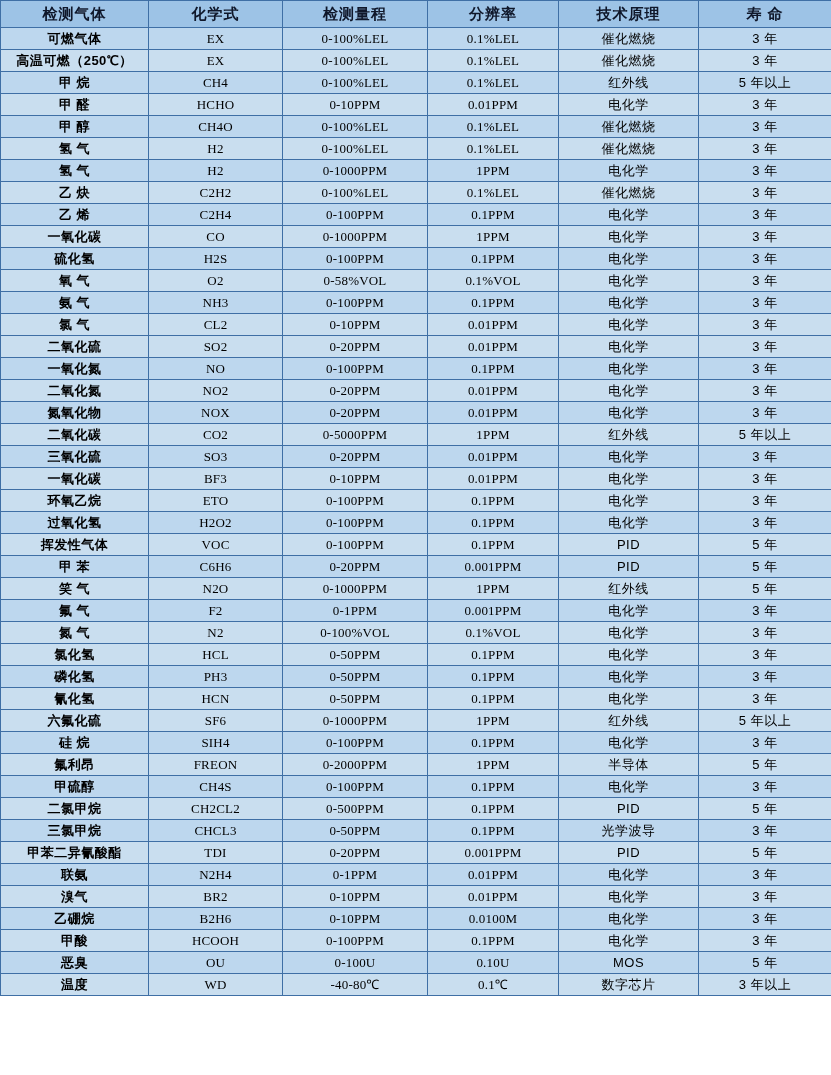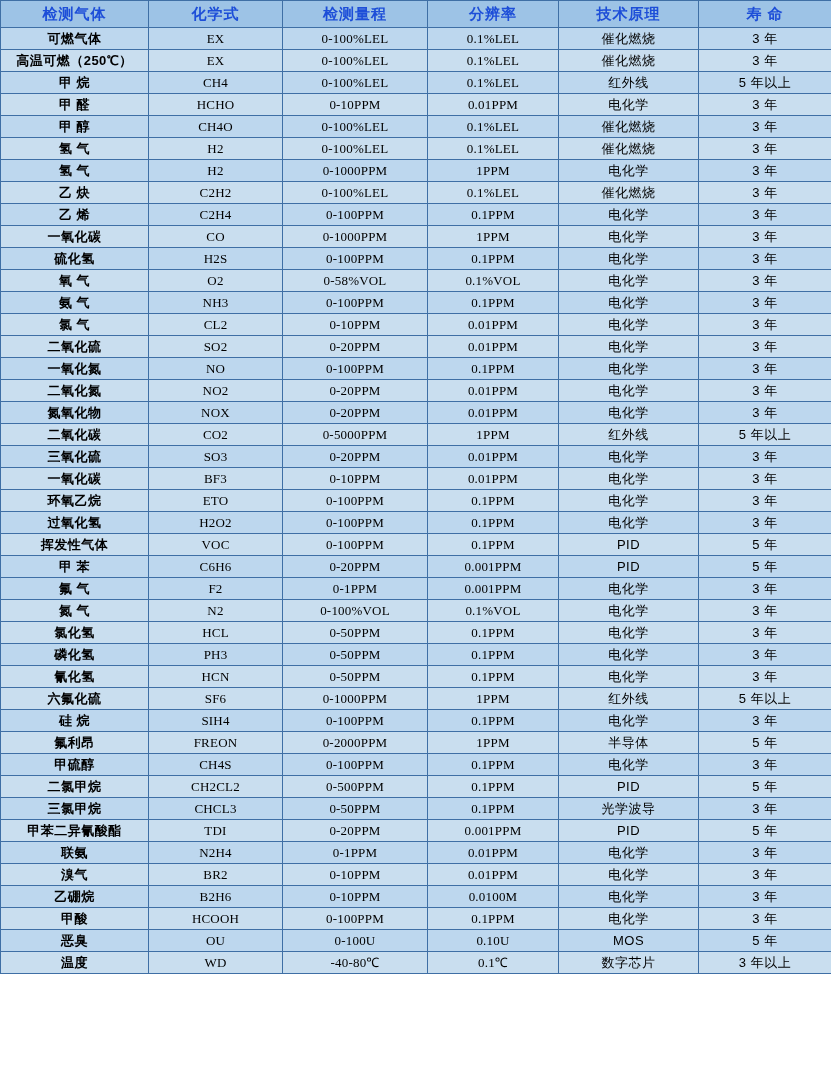--- a/index.html
+++ b/index.html
@@ -36,21 +36,21 @@
     text-align: center;
     vertical-align: middle;
     padding: 0;
     height: 21px;
     line-height: 21px;
     overflow: hidden;
     white-space: nowrap;
   }
   table.gas-table thead th {
     background: #9dc3e6;
-    color: #1d4ed8;
+    color: #0f172a;
     font-weight: bold;
     font-size: 15px;
     height: 26px;
     line-height: 26px;
     letter-spacing: 1px;
   }
   table.gas-table tbody tr td {
     background: #bdd7ee;
     color: #000000;
     font-size: 13px;
@@ -293,20 +293,28 @@
           <td class="col-life">5 年</td>
         </tr>
         <tr>
           <td class="col-name">甲 苯</td>
           <td class="col-formula">C6H6</td>
           <td class="col-range">0-20PPM</td>
           <td class="col-res">0.001PPM</td>
           <td class="col-tech">PID</td>
           <td class="col-life">5 年</td>
         </tr>
+        <tr class="alt">
+          <td class="col-name">笑 气</td>
+          <td class="col-formula">N2O</td>
+          <td class="col-range">0-1000PPM</td>
+          <td class="col-res">1PPM</td>
+          <td class="col-tech">红外线</td>
+          <td class="col-life">5 年</td>
+        </tr>
         <tr>
           <td class="col-name">氟 气</td>
           <td class="col-formula">F2</td>
           <td class="col-range">0-1PPM</td>
           <td class="col-res">0.001PPM</td>
           <td class="col-tech">电化学</td>
           <td class="col-life">3 年</td>
         </tr>
         <tr class="alt">
           <td class="col-name">氮 气</td>

